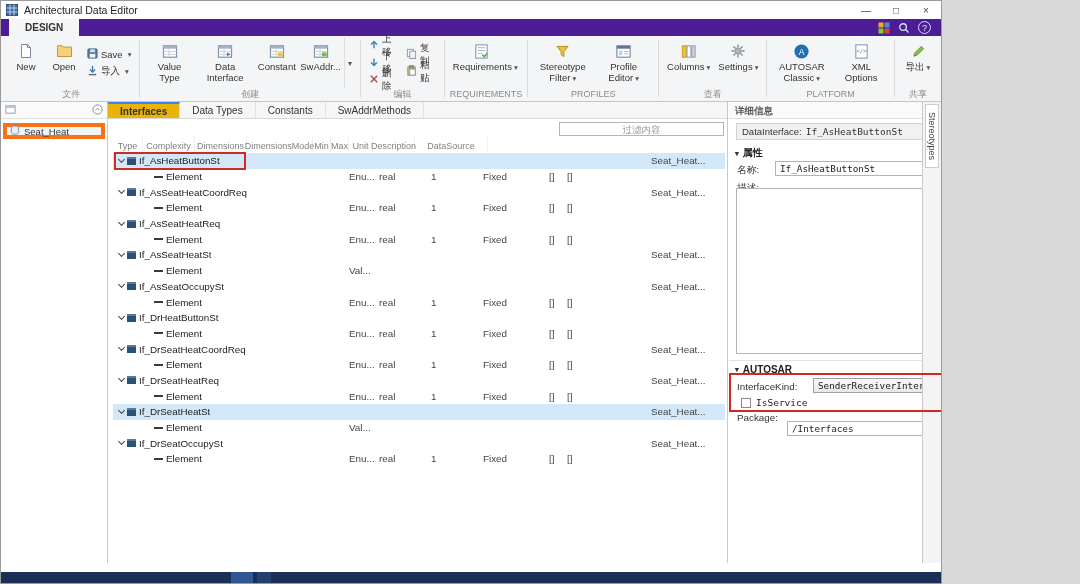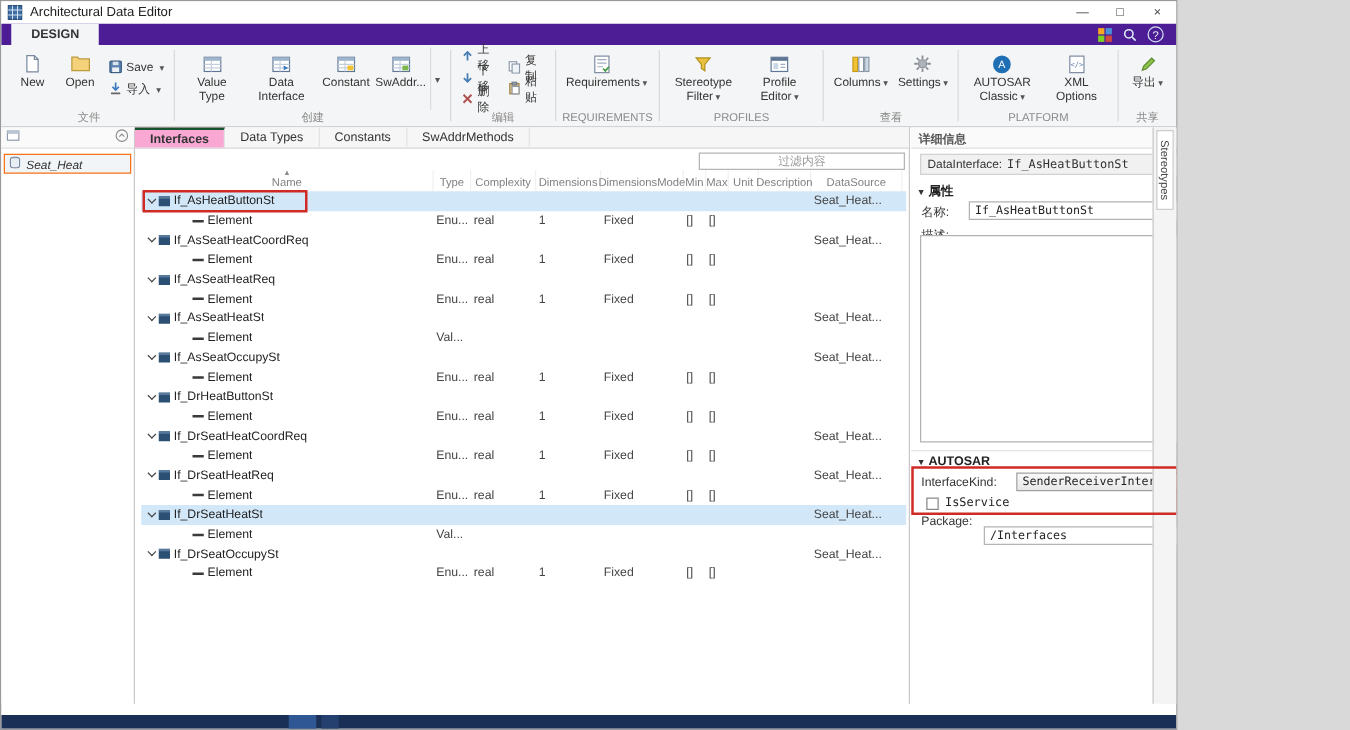--- a/index.html
+++ b/index.html
@@ -36,27 +36,27 @@
   .smallcol { display:flex; flex-direction:column; justify-content:center; gap:2px; }
   .smallbtn { display:flex; align-items:center; gap:3px; font-size:9.5px; color:#333; height:15px; padding:0 3px; }
   .gallery-drop { width:12px; display:flex; align-items:center; justify-content:center; border-left:1px solid #ddd; font-size:8px; color:#555; }
 
   
   .panelarea { position:absolute; top:101px; height:461px; background:#fff; }
 
   
   .sidebar { left:0; width:107px; border-right:1px solid #c9c9c9; }
   .sidebar-header { height:17px; border-bottom:1px solid #e0e0e0; background:#fafafa; display:flex; align-items:center; justify-content:space-between; padding:0 4px; }
-  .tree-item { margin:4px 2px 0 2px; height:16px; display:flex; align-items:flex-end; gap:4px; border:1px solid #f97316; background:#f2f5f8; padding:0 3px; font-size:9.5px; color:#333;font-style:italic; }
+  .tree-item { margin:4px 2px 0 2px; height:16px; display:flex; align-items:center; gap:4px; border:4px solid #f97316; background:#f2f5f8; padding:0 3px; font-size:9.5px; color:#333; }
 
   
   .mainpanel { left:107px; width:620px; border-right:1px solid #c9c9c9; }
   .dtabs { height:17px; display:flex; border-bottom:1px solid #d8d8d8; background:#f6f6f6; }
   .dtab { padding:0 12px; font-size:10px; display:flex; align-items:center; color:#333; border-right:1px solid #e3e3e3; }
-  .dtab.active { background:#f9a8d4; font-weight:bold; border-top:2px solid #14532d; }
+  .dtab.active { background:#eab308; font-weight:bold; border-top:2px solid #3b82f6; }
   .filterbox { position:absolute; top:20px; right:3px; width:165px; height:14px; border:1px solid #b5b5b5; font-size:9.5px; color:#555; text-align:center; padding:0; outline:none; }
   .filterbox::placeholder { color:#9a9a9a; }
 
   .thead { position:absolute; top:34px; left:5px; right:2px; height:17px; display:flex; }
   .hc { font-size:9px; color:#808080; display:flex; align-items:flex-end; justify-content:center; padding-bottom:2px; position:relative; border-right:1px solid #f1f1f1; white-space:nowrap; overflow:visible; }
   .sort { position:absolute; top:-2px; left:50%; transform:translateX(-50%); font-size:7px; color:#8a8a8a; }
 
   .tbody { position:absolute; top:51px; left:5px; right:2px; }
   .trow { display:flex; height:15.7px; align-items:center; position:relative; }
   .trow.selected { background:#d2e7f8; }
@@ -416,24 +416,20 @@
     <div class="dtabs">
       <div class="dtab active">Interfaces</div>
       <div class="dtab">Data Types</div>
       <div class="dtab">Constants</div>
       <div class="dtab">SwAddrMethods</div>
     </div>
 
     <input class="filterbox" placeholder="过滤内容" style="">
 
     <div class="thead">
-      <div class="hc w-name">
-          <span class="sort">▴</span>
-          <span>Name</span>
-        </div>
       <div class="hc w-type">Type</div>
       <div class="hc w-cx">Complexity</div>
       <div class="hc w-dim">Dimensions</div>
       <div class="hc w-dm">DimensionsMode</div>
       <div class="hc w-min">Min</div>
       <div class="hc w-max">Max</div>
       <div class="hc w-unit">Unit</div>
       <div class="hc w-desc">Description</div>
       <div class="hc w-ds">DataSource</div>
     </div>

